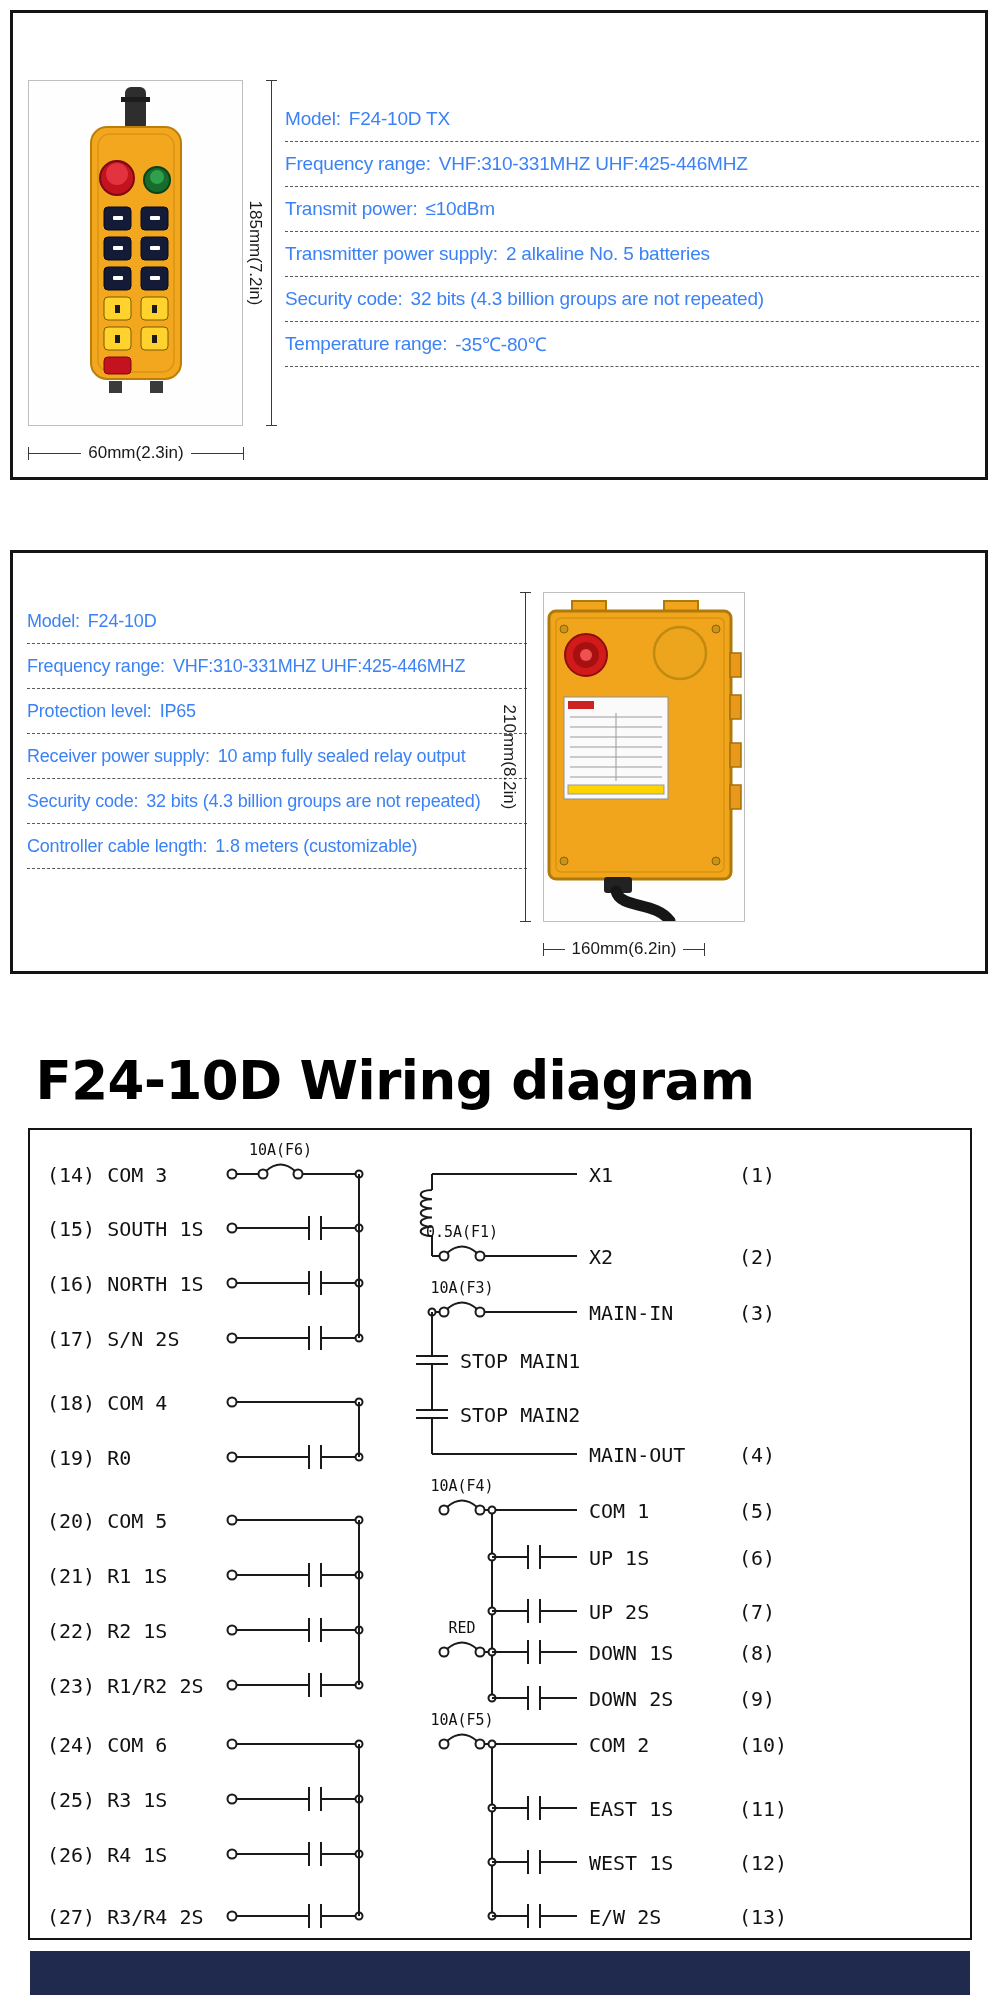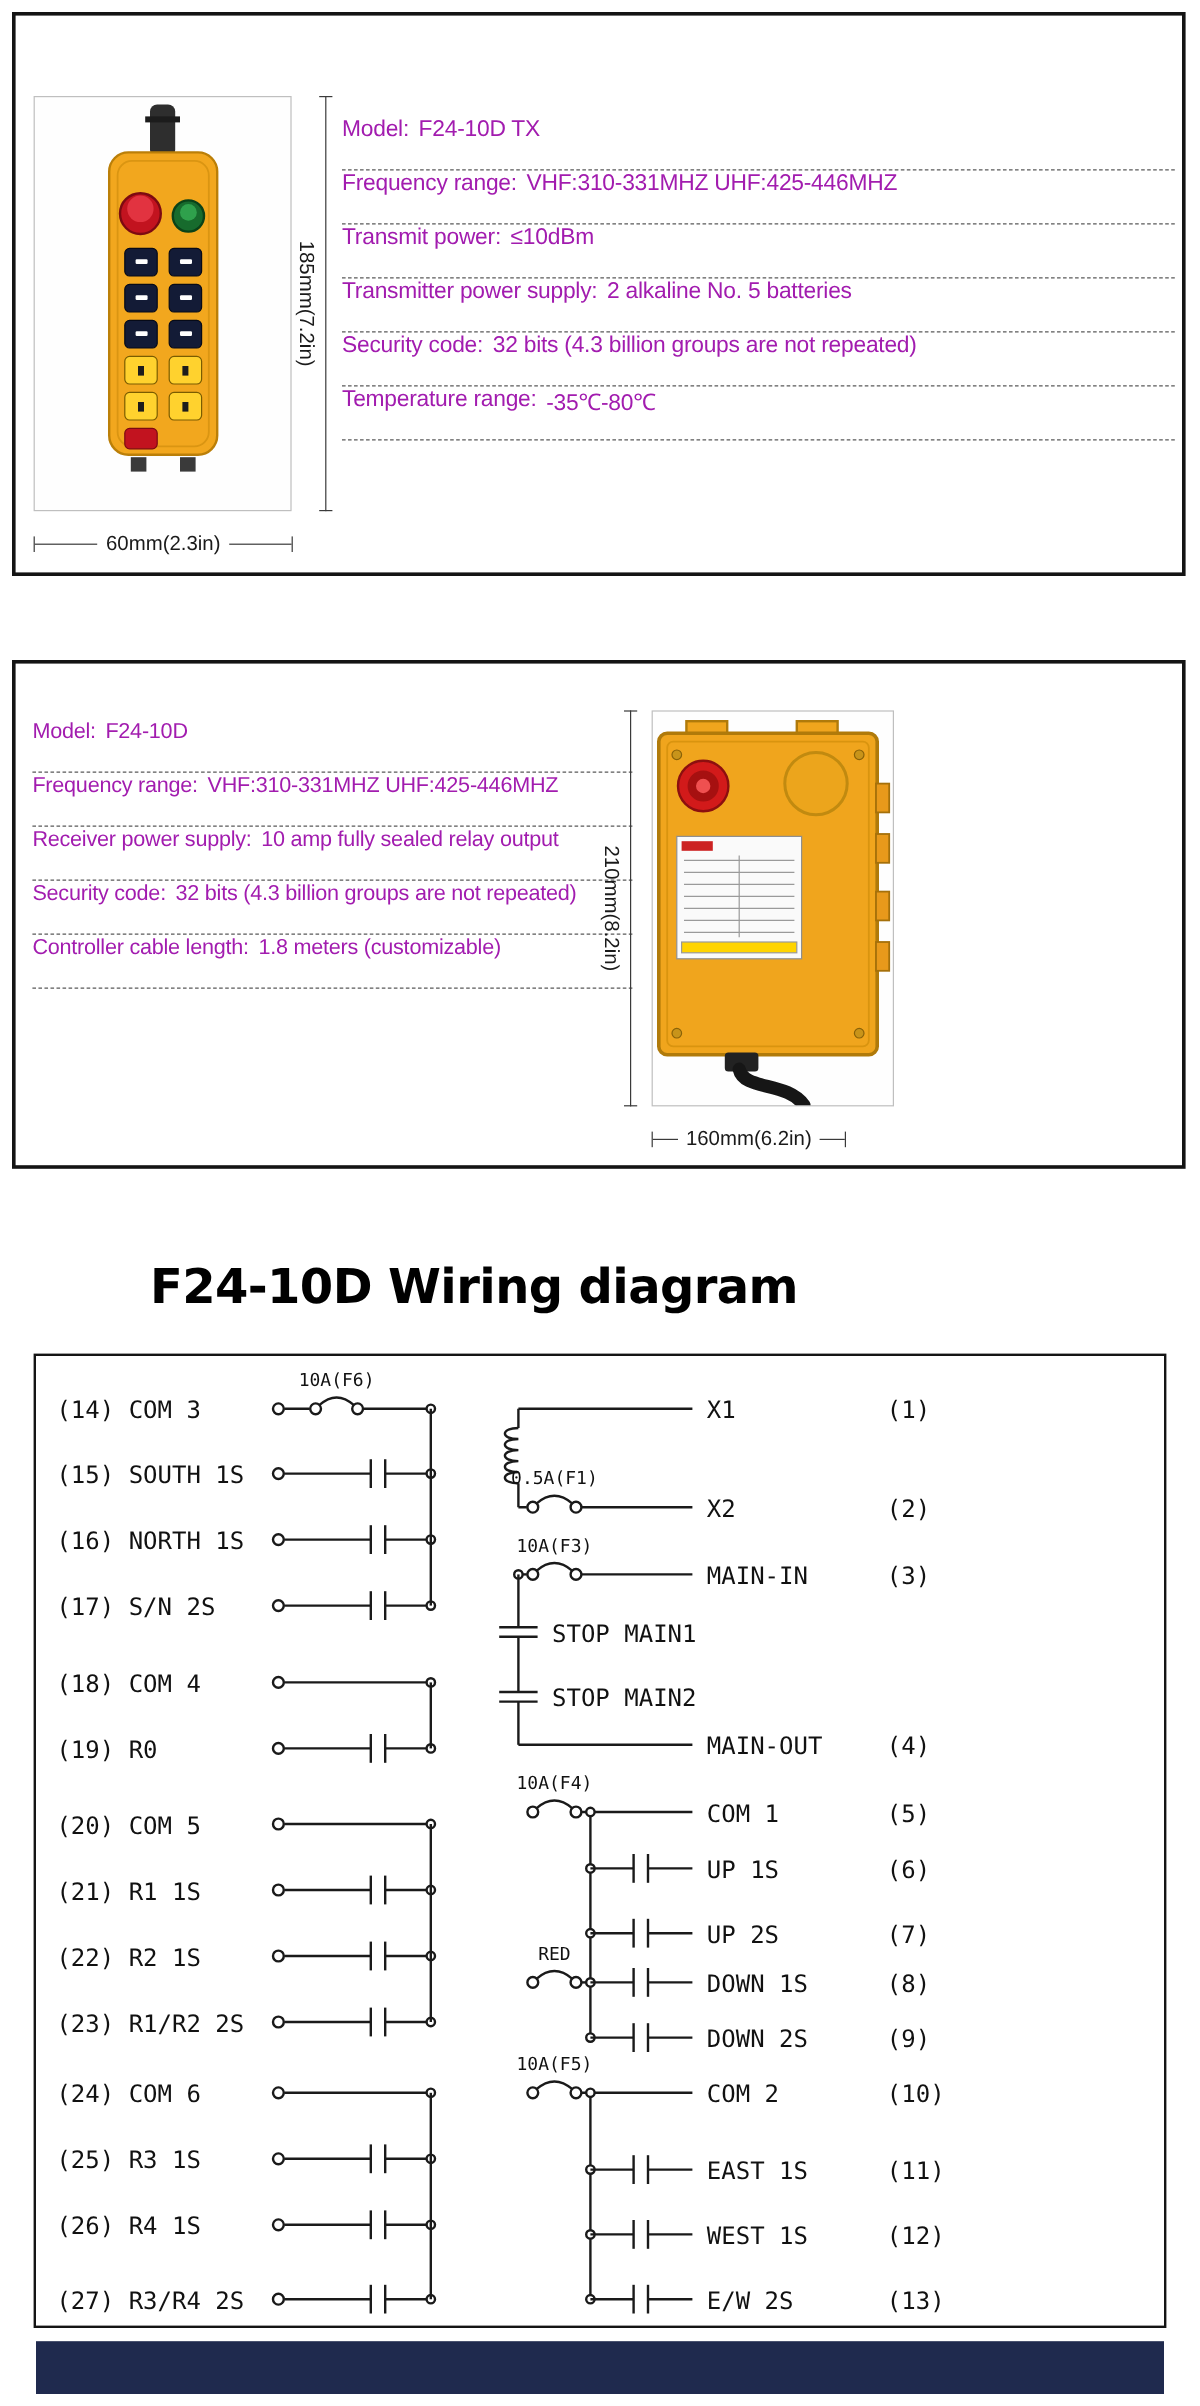--- a/index.html
+++ b/index.html
@@ -16,23 +16,23 @@
   #panel-wiring { left: 28px; top: 1128px; width: 944px; height: 812px; border-width: 2px; }
 
   .img-frame { position: absolute; border: 1px solid #bfbfbf; background: #fefefe;
                display: flex; align-items: center; justify-content: center; }
   #tx-frame { left: 15px;  top: 67px; width: 215px; height: 346px; }
   #rx-frame { left: 530px; top: 39px; width: 202px; height: 330px; }
 
   .spec-list { position: absolute; }
   #tx-specs { left: 272px; top: 84px; width: 694px; }
   #rx-specs { left: 14px;  top: 46px; width: 500px; }
-  .spec-row { height: 45px; display: flex; 
+  .spec-row { height: 45px; display: flex; align-items: center;
               border-bottom: 1px dashed #595959;
-              font-size: 19px; color: #a21caf; letter-spacing: -0.2px; white-space: nowrap; }
+              font-size: 19px; color: #3b82f6; letter-spacing: -0.2px; white-space: nowrap; }
   #rx-specs .spec-row { font-size: 18px; }
   .spec-row .val { margin-left: 8px; }
 
   .vdim { position: absolute; width: 1px; background: #3a3a3a; }
   .vdim::before, .vdim::after { content: ""; position: absolute; left: -5px; width: 11px; height: 1px; background: #3a3a3a; }
   .vdim::before { top: 0; } .vdim::after { bottom: 0; }
   #tx-vdim { left: 258px; top: 67px; height: 346px; }
   #rx-vdim { left: 512px; top: 39px; height: 330px; }
 
   .vdim-label { position: absolute; font-size: 17px; color: #1a1a1a; white-space: nowrap;
@@ -42,21 +42,21 @@
 
   .hdim { position: absolute; display: flex; align-items: center; }
   .hdim .tick { width: 1px; height: 13px; background: #3a3a3a; }
   .hdim .seg  { flex: 1; height: 1px; background: #3a3a3a; }
   .hdim .hdim-label { padding: 0 7px; font-size: 17px; color: #1a1a1a; white-space: nowrap; }
   #tx-hdim { left: 15px;  top: 430px; width: 216px; }
   #rx-hdim { left: 530px; top: 386px; width: 162px; }
 
   #wiring-title { position: absolute; left: 0; top: 1050px; width: 790px; height: 58px;
                   text-align: center; font-family: "DejaVu Sans", sans-serif;
-                  font-size: 40px; font-weight: bold; color: #000; letter-spacing: -0.5px; }
+                  font-size: 53px; font-weight: bold; color: #000; letter-spacing: -0.5px; }
 
   #wiring-svg { position: absolute; left: 2px; top: 2px; }
   #wiring-svg text { font-family: "DejaVu Sans Mono", "Liberation Mono", monospace; }
 
   #footer-bar { position: absolute; left: 30px; top: 1951px; width: 940px; height: 44px; background: #1f2a4e; }
 </style>
 </head>
 <body>
 
 <div class="panel" id="panel-tx">
@@ -144,20 +144,24 @@
 
 <div class="panel" id="panel-rx">
   <div class="spec-list" id="rx-specs">
     <div class="spec-row">
         <span class="lab">Model:</span>
         <span class="val">F24-10D</span>
       </div>
     <div class="spec-row">
         <span class="lab">Frequency range:</span>
         <span class="val">VHF:310-331MHZ UHF:425-446MHZ</span>
+      </div>
+    <div class="spec-row">
+        <span class="lab">Protection level:</span>
+        <span class="val">IP65</span>
       </div>
     <div class="spec-row">
         <span class="lab">Receiver power supply:</span>
         <span class="val">10 amp fully sealed relay output</span>
       </div>
     <div class="spec-row">
         <span class="lab">Security code:</span>
         <span class="val">32 bits (4.3 billion groups are not repeated)</span>
       </div>
     <div class="spec-row">

